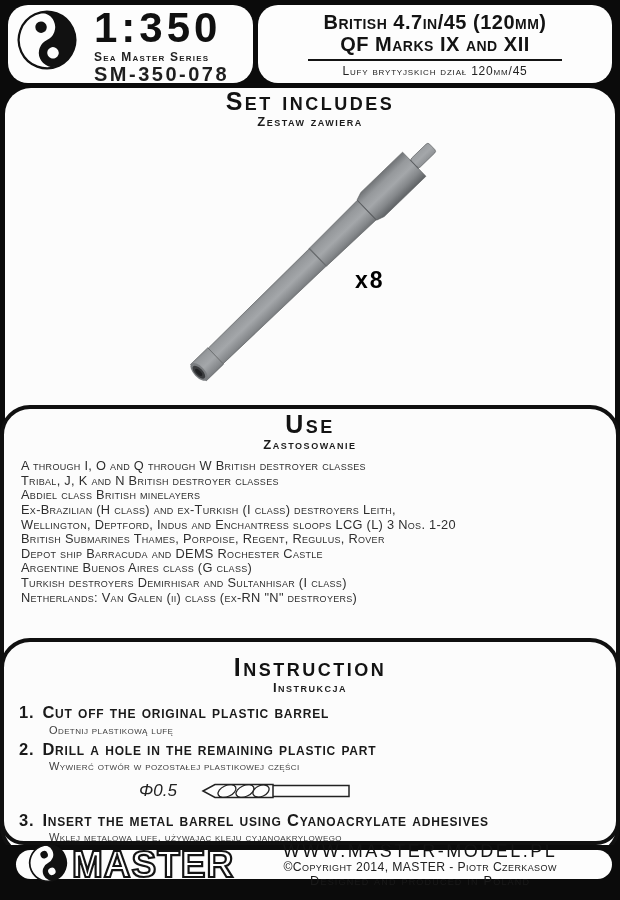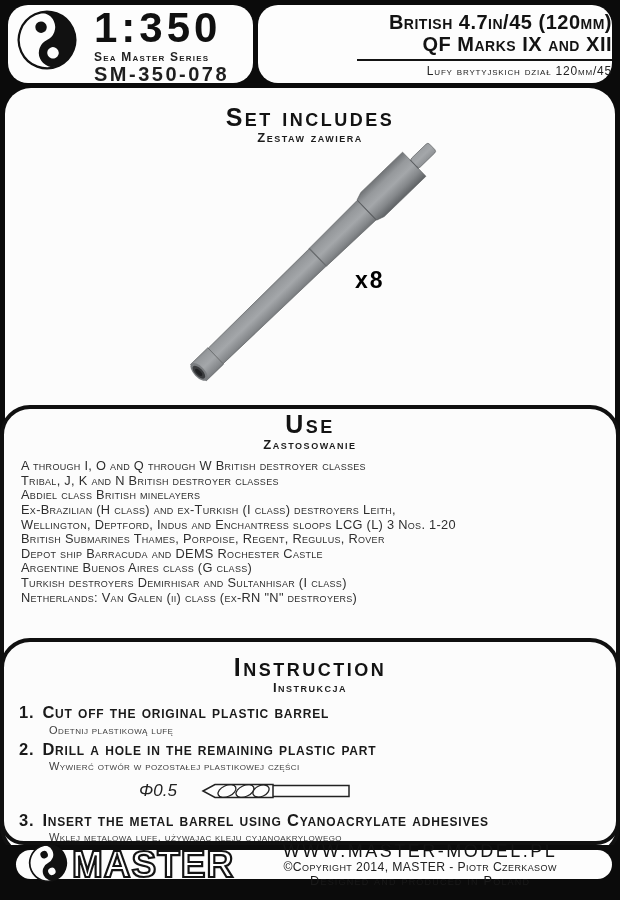--- a/index.html
+++ b/index.html
@@ -20,36 +20,36 @@
     background:#fdfdfd;border-radius:20px;
     display:flex;align-items:flex-start;gap:16px;padding:2px 4px 2px 8px;box-sizing:border-box;
   }
   .brand-text{display:flex;flex-direction:column;line-height:1;}
   .brand-scale{font-size:42px;font-weight:800;letter-spacing:4px;color:#101010;}
   .brand-series{font-size:12px;font-weight:700;letter-spacing:1.2px;margin-top:2px;}
   .brand-code{font-size:20px;font-weight:700;letter-spacing:2.5px;margin-top:1px;}
   .title-box{
     position:absolute;left:258px;top:5px;width:354px;height:78px;
     background:#fdfdfd;border-radius:20px;
-    display:flex;flex-direction:column;align-items:flex-end;justify-content:center;
+    display:flex;flex-direction:column;align-items:center;justify-content:center;
     box-sizing:border-box;padding-top:2px;
   }
   .title-line{font-size:20px;font-weight:700;letter-spacing:0.5px;line-height:1.08;color:#131313;}
   .title-rule{width:72%;border-top:2px solid #141414;margin:4px 0 3px;}
   .title-sub{font-size:12px;font-weight:400;letter-spacing:0.8px;color:#222;}
 
   
   .page{
     position:relative;width:610px;height:757px;margin:0 5px;
     background:#fcfcfc;border-radius:26px;
   }
   .sec-head{text-align:center;}
   .sec-title{font-size:25px;font-weight:700;letter-spacing:2.5px;line-height:1.05;color:#131313;}
   .sec-sub{font-size:13px;font-weight:700;letter-spacing:1.5px;color:#1c1c1c;}
-  .set-head{padding-top:16px;}
+  .set-head{padding-top:0;}
 
   .barrel-svg{position:absolute;left:0;top:48px;}
   .qty{position:absolute;left:350px;top:179px;font-size:23px;font-weight:600;letter-spacing:2px;color:#000000;}
 
   .panel{
     position:absolute;left:-5px;right:-5px;
     background:#fcfcfc;border:4px solid #101010;
     overflow:hidden;
   }
   .panel-use{top:317px;bottom:-12px;border-radius:30px;z-index:1;padding-top:2px;box-sizing:border-box;}

